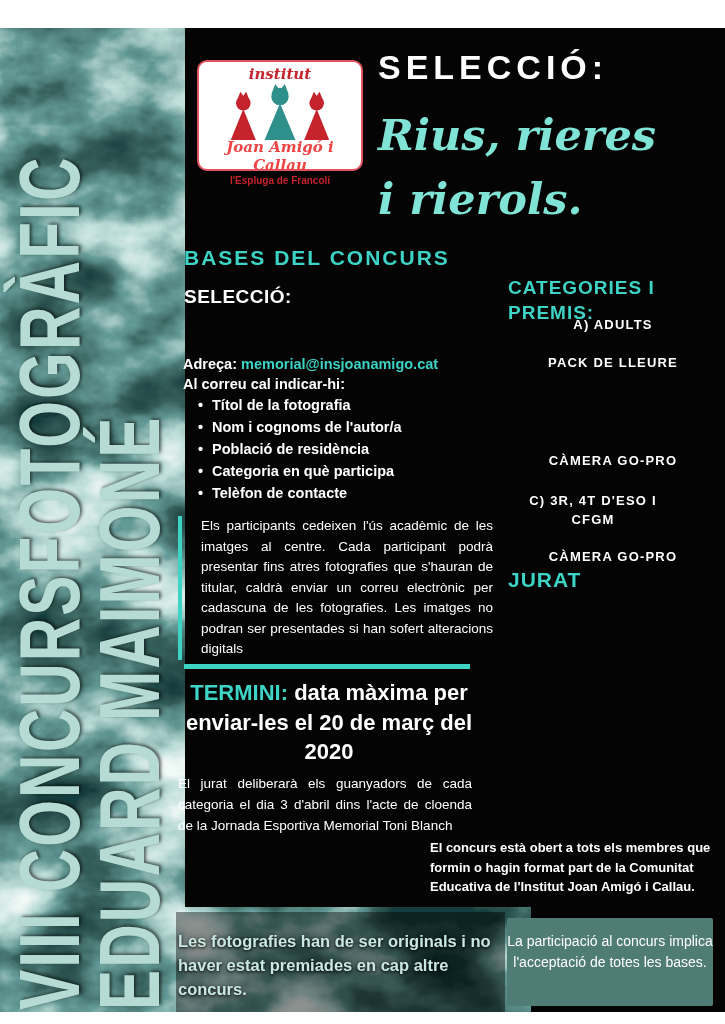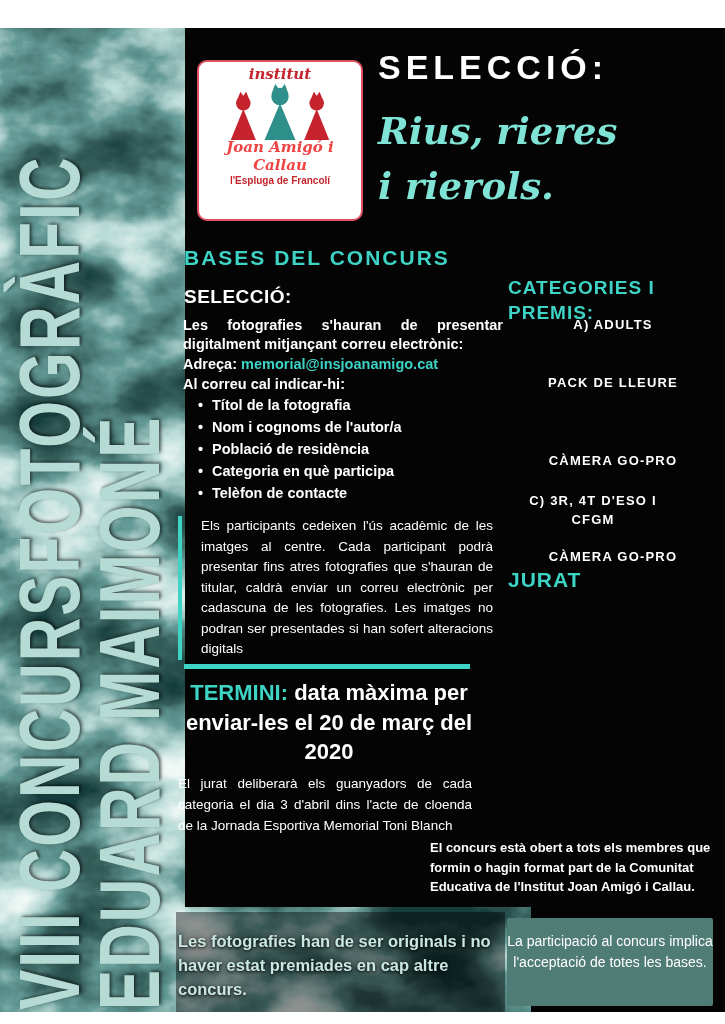--- a/index.html
+++ b/index.html
@@ -14,35 +14,35 @@
   .vtext {
     position:absolute; transform-origin:0 0; white-space:nowrap;
     font-weight:800; color:#b5dbd4; letter-spacing:3px; line-height:.78;
     font-size:86px; text-shadow:2px 2px 4px rgba(0,0,0,.6);
   }
   .vtext-1 { left:16px; top:982px; transform:rotate(-90deg) scaleX(.70); }
   .vtext-2 { left:96px; top:982px; transform:rotate(-90deg) scaleX(.70); }
 
   
   .logo {
-    position:absolute; left:197px; top:32px; width:166px; height:161px;
+    position:absolute; left:197px; top:32px; width:166px; height:111px;
     background:#ffffff; border:2px solid #e0525e; border-radius:10px;
     text-align:center; box-sizing:border-box;
   }
   .logo-institut { margin-top:3px; color:#c5242d; font-style:italic; font-weight:700; font-size:15px; font-family:"DejaVu Serif", serif; }
   .cats { display:block; margin:1px auto 0; }
   .logo-name { color:#ef4444; font-style:italic; font-weight:700; font-size:15px; font-family:"DejaVu Serif", serif; margin-top:-2px; }
   .logo-town { color:#c5242d; font-size:10px; font-weight:600; margin-top:1px; }
 
   
   .tematica-title { position:absolute; left:378px; top:20px; color:#ffffff; font-size:34px; font-weight:800; letter-spacing:5px; }
   .tematica-sub {
     position:absolute; left:378px; top:76px; color:#7fe3d5;
     font-family:"DejaVu Serif", serif; font-style:italic; font-weight:600;
-    font-size:37px; line-height:1.48;
+    font-size:43px; line-height:1.48;
   }
 
   
   .bases-heading { position:absolute; left:184px; top:218px; color:#3dd3c5; font-size:21px; font-weight:800; letter-spacing:2px; }
   .seleccio { position:absolute; left:184px; top:258px; color:#ffffff; font-size:19px; font-weight:800; letter-spacing:.5px; }
   .intro { position:absolute; left:183px; top:288px; width:320px; color:#ffffff; font-size:14.5px; font-weight:600; line-height:1.32; text-align:justify; }
   .addr { position:absolute; left:183px; top:328px; font-size:14.5px; font-weight:700; color:#ffffff; }
   .addr .email { color:#3dd3c5; }
   .indicate { position:absolute; left:183px; top:348px; font-size:14.5px; font-weight:700; color:#ffffff; }
   .bullets { position:absolute; left:198px; top:369px; color:#ffffff; font-size:14.5px; font-weight:700; }
@@ -135,21 +135,20 @@
     </div>
 
     <div class="tematica-title">SELECCIÓ:</div>
     <div class="tematica-sub">
       <div>Rius, rieres</div>
       <div>i rierols.</div>
     </div>
 
     <div class="bases-heading">BASES DEL CONCURS</div>
     <div class="seleccio">SELECCIÓ:</div>
-    <div class="intro">Les fotografies s'hauran de presentar digitalment mitjançant correu electrònic:</div>
     <div class="addr">
       <span>Adreça:</span>
       <span class="email">memorial@insjoanamigo.cat</span>
     </div>
     <div class="indicate">Al correu cal indicar-hi:</div>
     <div class="bullets">
       <div>Títol de la fotografia</div>
       <div>Nom i cognoms de l'autor/a</div>
       <div>Població de residència</div>
       <div>Categoria en què participa</div>
@@ -160,21 +159,21 @@
     <div class="divider"></div>
 
     <div class="termini">
       <span class="t-label">TERMINI:</span>
       <span>data màxima per enviar-les el 20 de març del 2020</span>
     </div>
     <div class="deliberation">El jurat deliberarà els guanyadors de cada categoria el dia 3 d'abril dins l'acte de cloenda de la Jornada Esportiva Memorial Toni Blanch</div>
 
     <div class="cat-heading">CATEGORIES I PREMIS:</div>
     <div class="cat-line" style="top:288px;">A) ADULTS</div>
-    <div class="cat-line" style="top:346px;">PACK DE LLEURE</div>
+    <div class="cat-line" style="top:326px;">PACK DE LLEURE</div>
     <div class="cat-line" style="top:424px;">CÀMERA GO-PRO</div>
     <div class="cat-line cat-line-c" style="top:464px;">C) 3R, 4T D'ESO I CFGM</div>
     <div class="cat-line" style="top:520px;">CÀMERA GO-PRO</div>
 
     <div class="jurat-heading">JURAT</div>
 
     <div class="open-note">El concurs està obert a tots els membres que formin o hagin format part de la Comunitat Educativa de l'Institut Joan Amigó i Callau.</div>
 
     <div class="originals">Les fotografies han de ser originals i no haver estat premiades en cap altre concurs.</div>
     <div class="acceptance">La participació al concurs implica l'acceptació de totes les bases.</div>

